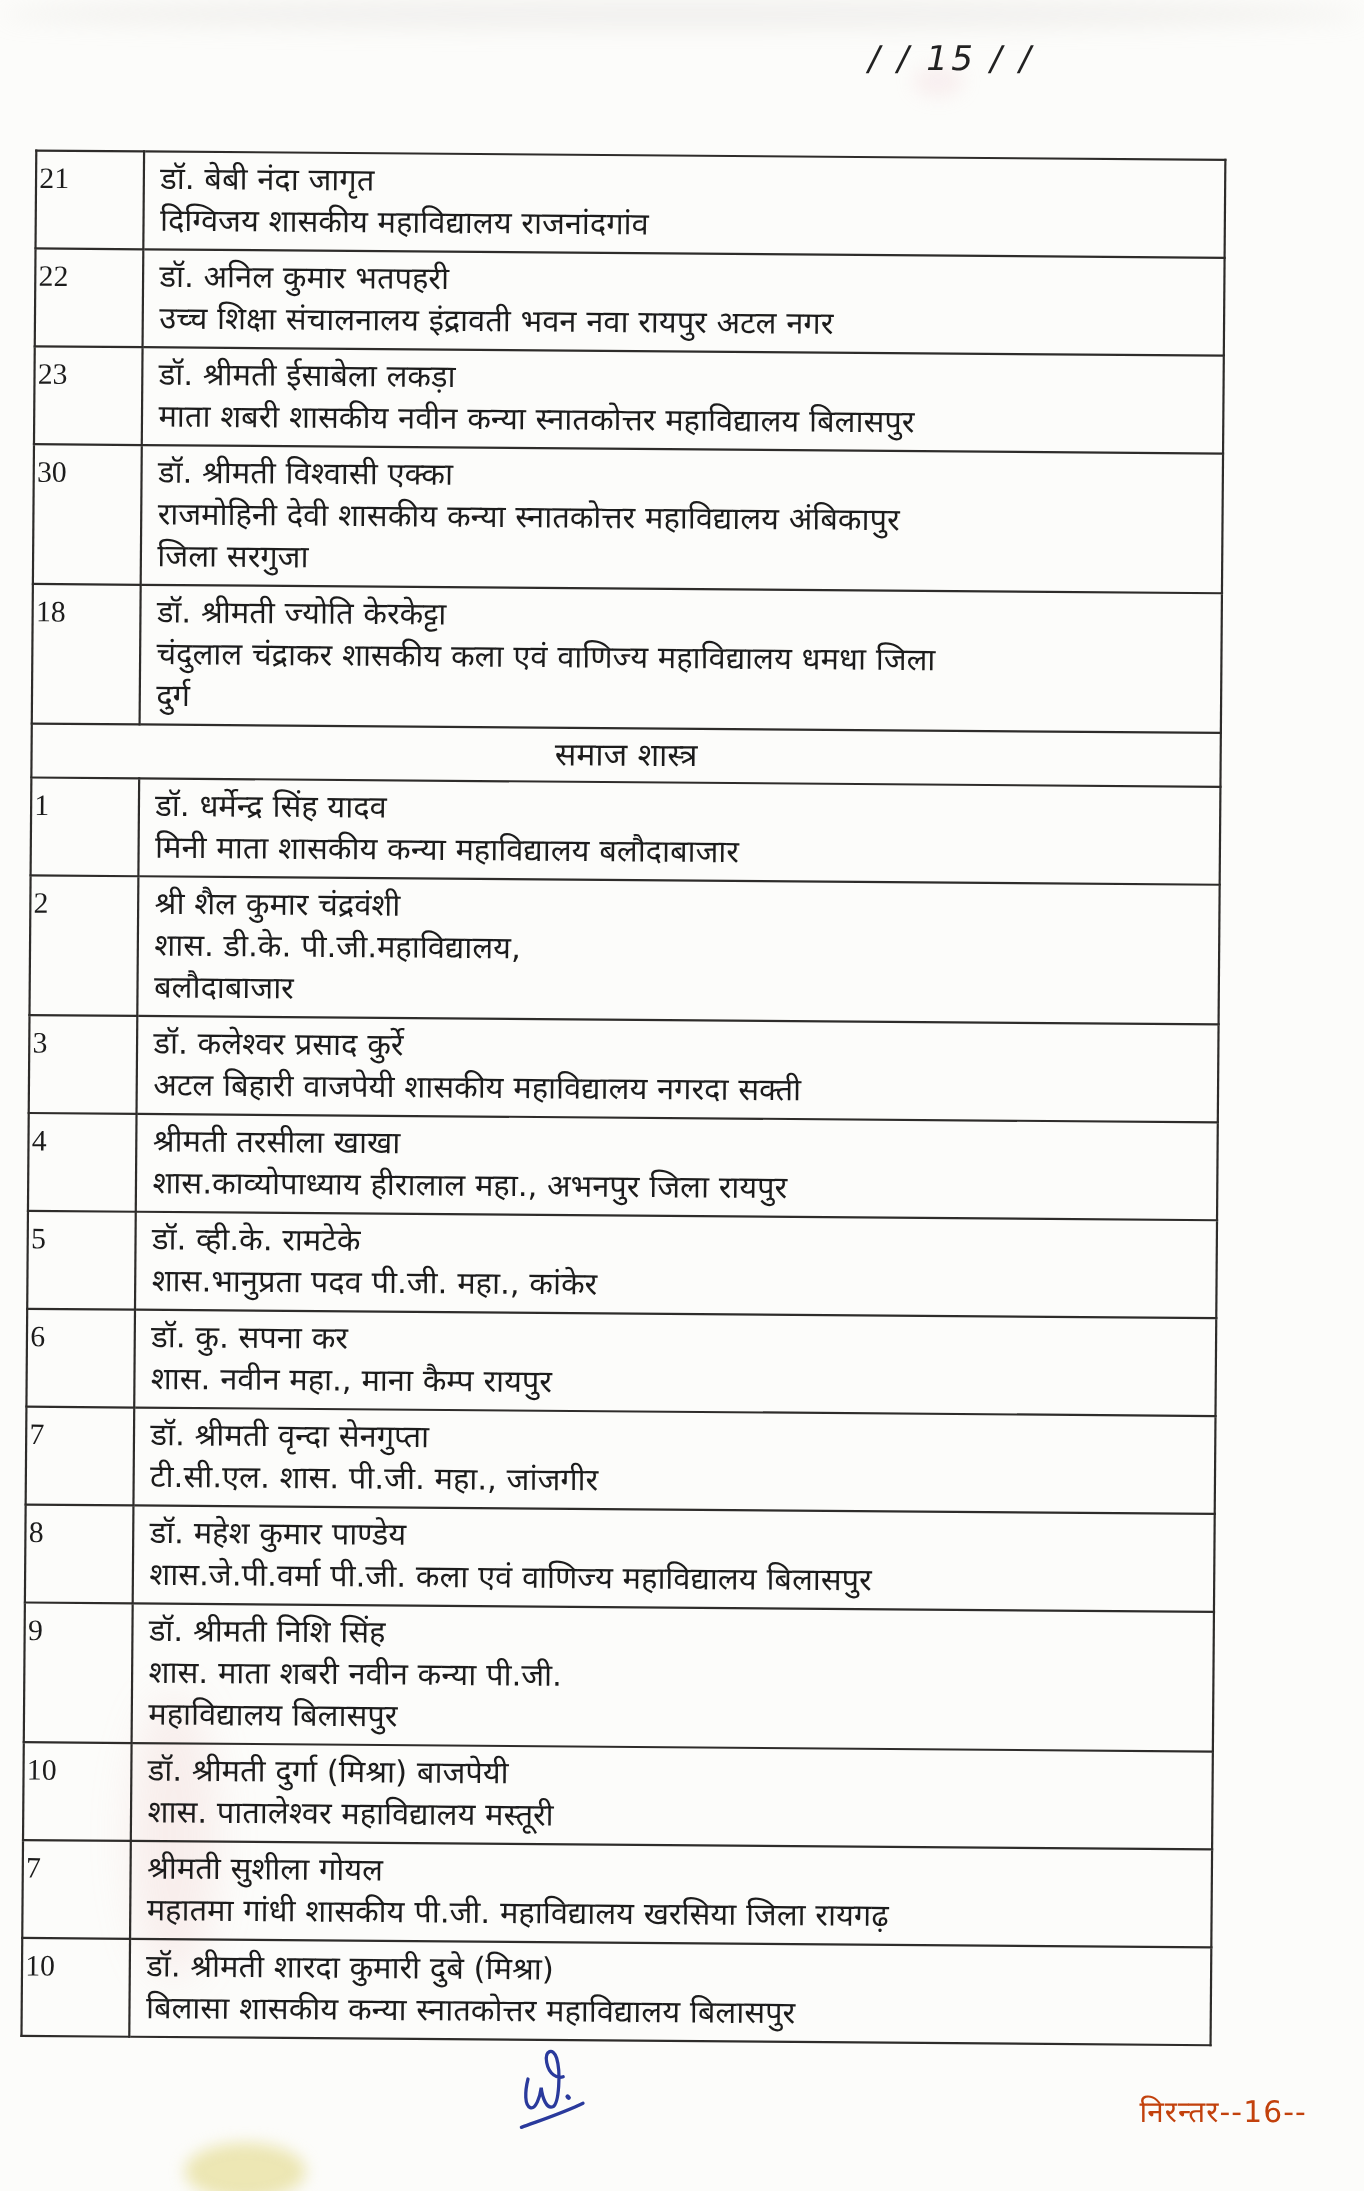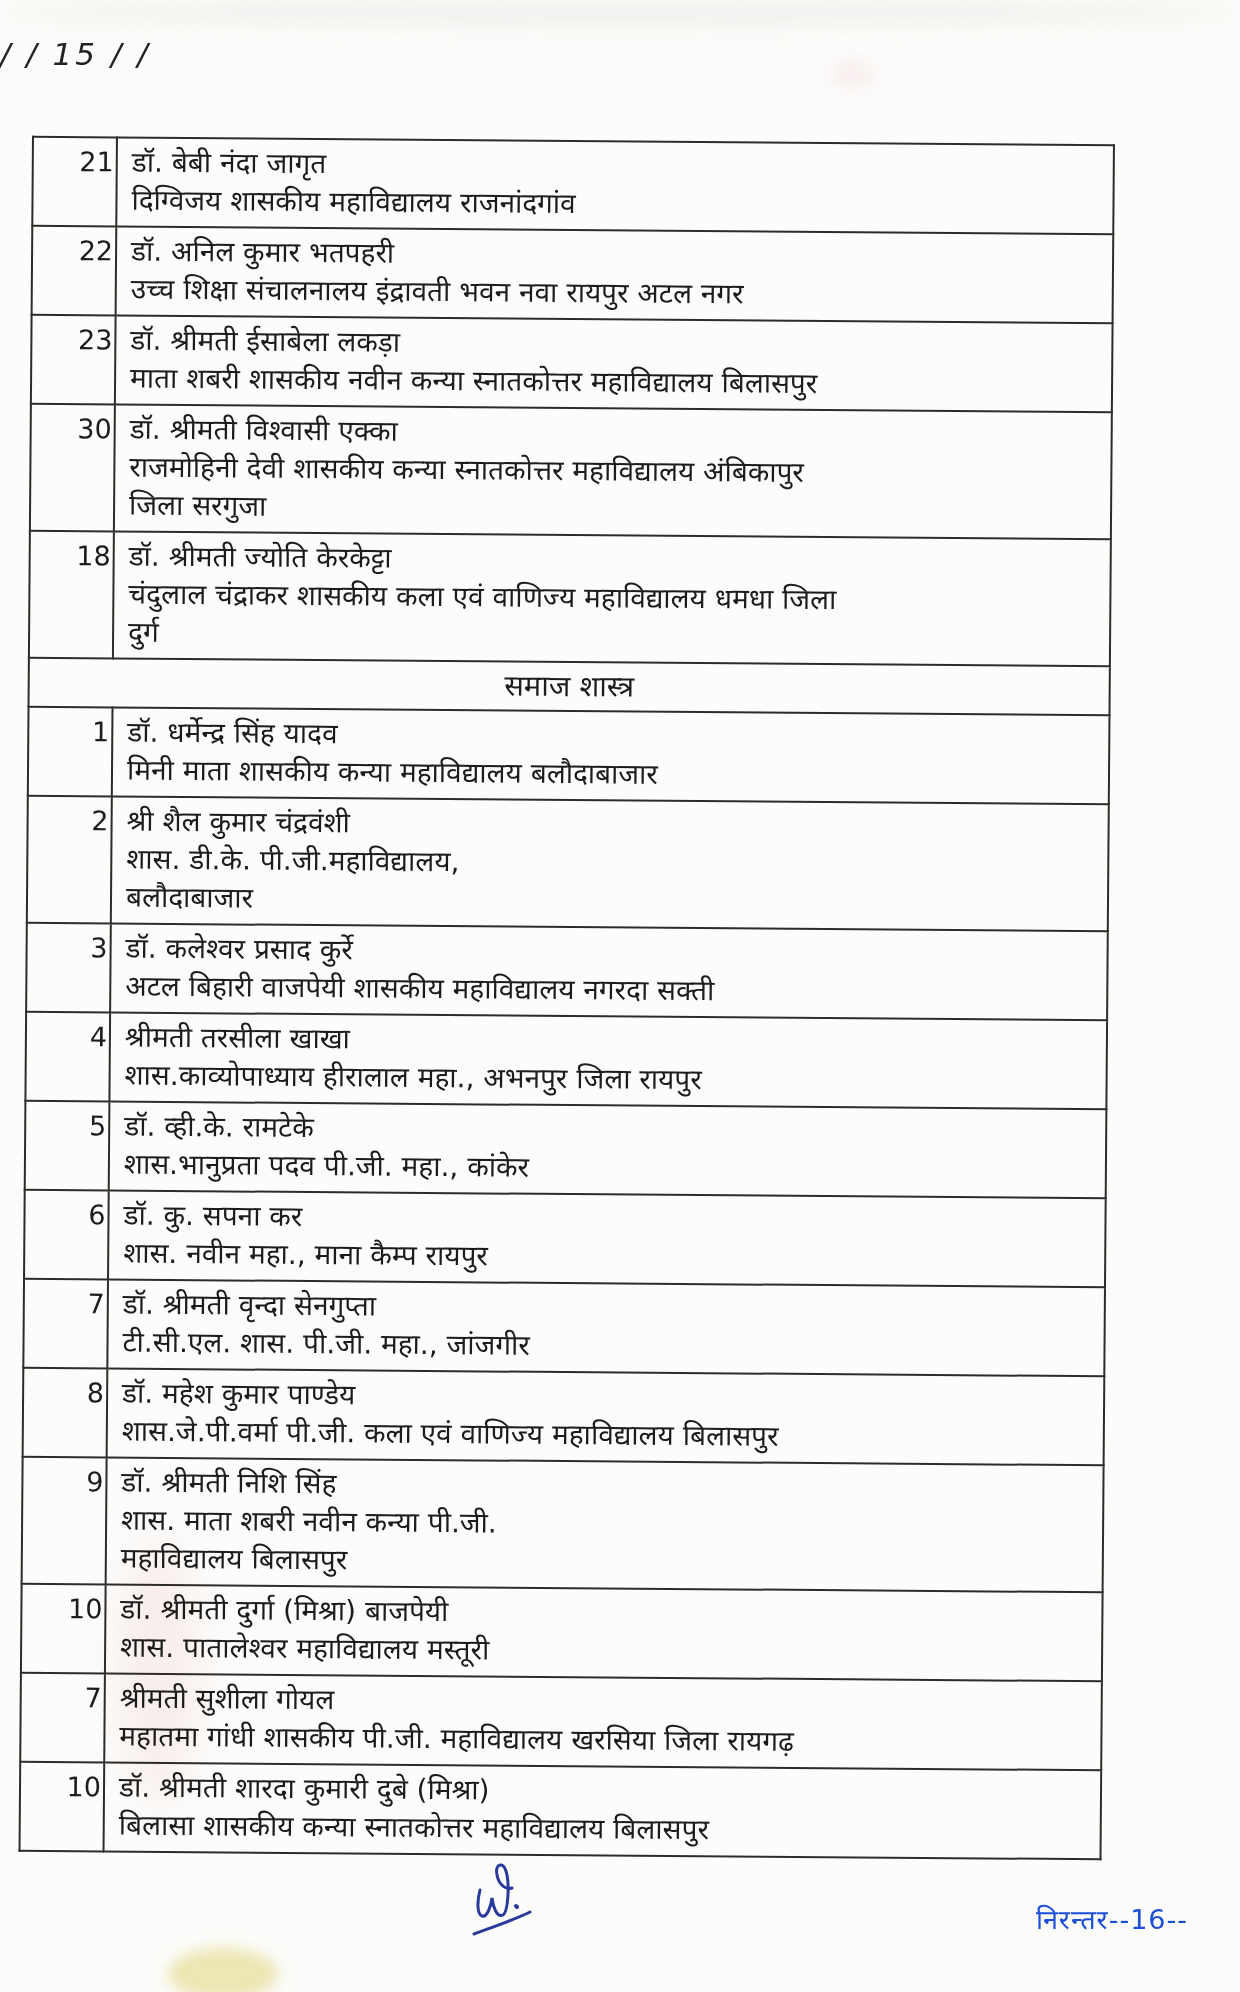--- a/index.html
+++ b/index.html
@@ -10,48 +10,49 @@
     color:#1c1c1c;
   }
   
   .stain{position:absolute;border-radius:50%;pointer-events:none;}
   .stain-pink{left:118px;top:1540px;width:80px;height:260px;background:rgba(228,170,170,0.16);filter:blur(18px);}
   .stain-pink2{left:830px;top:60px;width:46px;height:28px;background:rgba(235,190,200,0.20);filter:blur(8px);}
   .stain-yellow{left:168px;top:1948px;width:110px;height:52px;background:rgba(222,210,110,0.50);filter:blur(7px);}
   .stain-grey{left:0px;top:0px;width:1240px;height:26px;background:rgba(210,208,204,0.25);filter:blur(10px);}
 
   .page-num{
-    position:absolute;left:0;top:36px;width:940px;text-align:left;
+    position:absolute;left:0;top:36px;width:940px;text-align:right;
     font-size:31px;letter-spacing:3px;color:#222;font-style:italic;
   }
 
   .sheet-table{
     position:absolute;left:32px;top:136px;width:1083px;
     border-collapse:collapse;
     transform:rotate(0.45deg);transform-origin:20px 0;
     table-layout:fixed;
   }
   .sheet-table td{
     border:2px solid #2e2c2a;
     vertical-align:top;
     font-size:28px;line-height:38px;
     padding:5px 8px 6px 14px;
   }
   .sheet-table td.num{
-    width:78px;text-align:right;padding-left:2px;padding-right:2px;
+    width:78px;text-align:left;padding-left:2px;padding-right:16px;
     font-size:27px;
+    font-family:Liberation Serif, serif;
   }
   .sheet-table td.section{
     text-align:center;font-size:29px;padding:4px 0 5px 0;
   }
   .cell-line{white-space:normal;}
 
   .footer-continue{
     position:absolute;right:52px;top:1900px;
-    font-size:27px;color:#1d4ed8;letter-spacing:1px;
+    font-size:27px;color:#c2410c;letter-spacing:1px;
   }
   .signature{
     position:absolute;left:466px;top:1862px;width:80px;height:95px;
   }
 </style>
 </head>
 <body>
 
 <div class="stain stain-grey"></div>
 <div class="stain stain-pink"></div>

